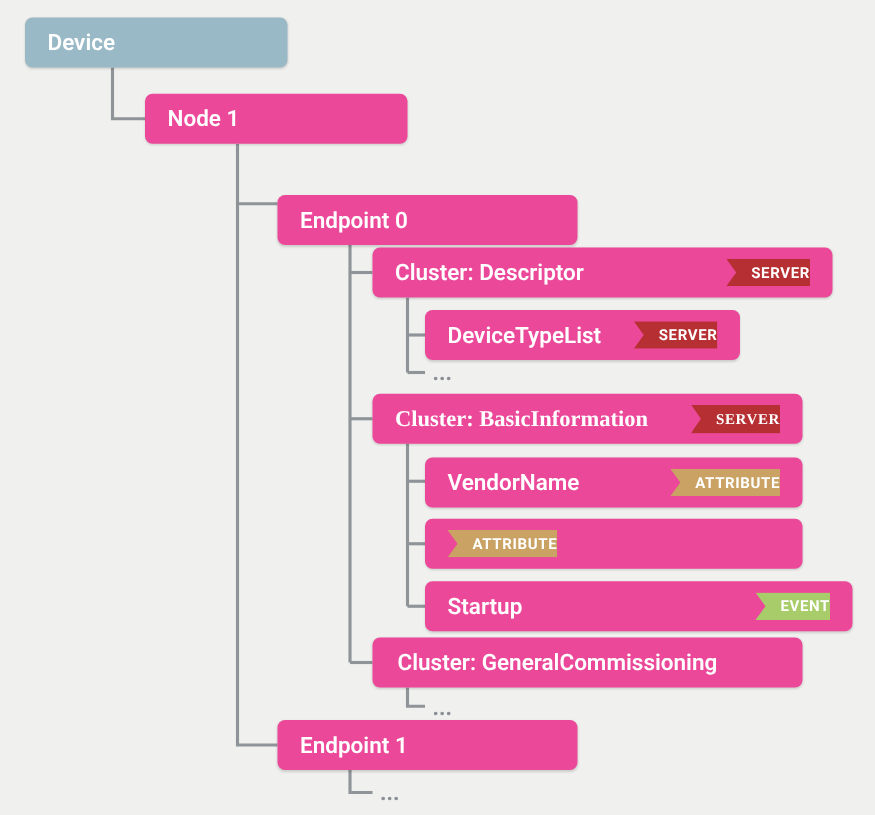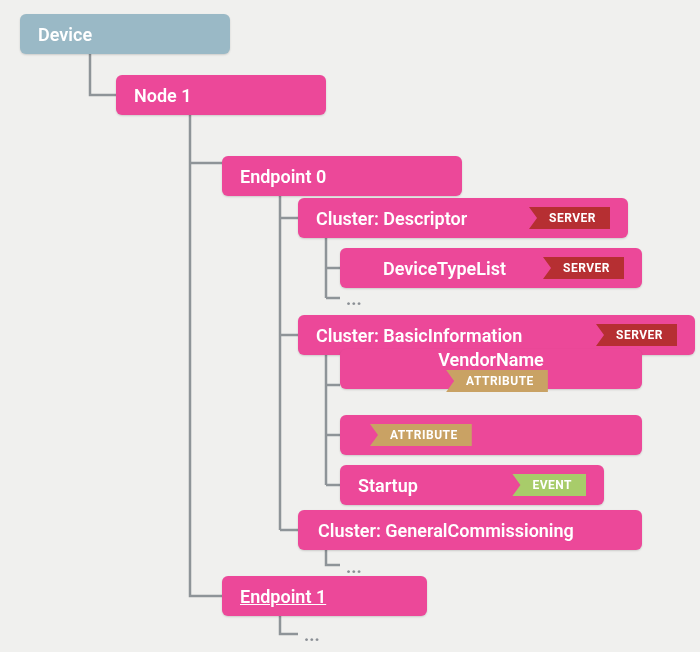--- a/index.html
+++ b/index.html
@@ -33,22 +33,21 @@
   .node.root {
     background: #9ab9c6;
     color: #ffffff;
   }
   .node .label { flex: 1; }
   .badge {
     font-size: 12px;
     font-weight: 700;
     letter-spacing: 0.5px;
     color: #ffffff;
-    padding: 4px 14px 4px 20px;
-    margin-left: 12px;
+    padding: 4px 0 4px 20px;
     clip-path: polygon(8px 50%, 0 0, 100% 0, 100% 100%, 0 100%);
     display: inline-block;
   }
   .badge.server { background: #b62f32; }
   .badge.attribute { background: #c9a264; }
   .badge.event { background: #a8cc6a; text-align: right; }
   .ellipsis {
     position: absolute;
     color: #8a8f95;
     font-size: 18px;
@@ -100,54 +99,54 @@
 </div>
 
 <div class="node" style="left:116px; top:75px; width:210px;">
   <span class="label">Node 1</span>
 </div>
 
 <div class="node" style="left:222px; top:144px; width:240px;margin-top:12px;">
   <span class="label">Endpoint 0</span>
 </div>
 
-<div class="node" style="left:298px; top:198px; width:330px;">
+<div class="node" style="left:298px; top:198px; width:368px;">
   <span class="label">Cluster: Descriptor</span>
   <span class="badge server">SERVER</span>
 </div>
 
-<div class="node" style="left:340px; top:248px; width:302px;text-align:center;">
+<div class="node" style="left:340px; top:248px; width:252px;">
   <span class="label">DeviceTypeList</span>
   <span class="badge server">SERVER</span>
 </div>
 
 <div class="ellipsis" style="left:346px; top:288px;">...</div>
 
-<div class="node" style="left:298px; top:315px; width:397px;">
+<div class="node" style="left:298px; top:315px; width:344px;font-family:Liberation Serif, serif;">
   <span class="label">Cluster: BasicInformation</span>
   <span class="badge server">SERVER</span>
 </div>
 
-<div class="node" style="left:340px; top:349px; width:302px;flex-direction:column;">
+<div class="node" style="left:340px; top:366px; width:302px;">
   <span class="label">VendorName</span>
   <span class="badge attribute">ATTRIBUTE</span>
 </div>
 
 <div class="node" style="left:340px; top:415px; width:302px;">
   <span class="badge attribute">ATTRIBUTE</span>
 </div>
 
-<div class="node" style="left:340px; top:465px; width:264px;">
+<div class="node" style="left:340px; top:465px; width:342px;">
   <span class="label">Startup</span>
   <span class="badge event">EVENT</span>
 </div>
 
 <div class="node" style="left:298px; top:510px; width:344px;padding-left:20px;">
   <span class="label">Cluster: GeneralCommissioning</span>
 </div>
 
 <div class="ellipsis" style="left:346px; top:556px;">...</div>
 
-<div class="node" style="left:222px; top:576px; width:205px;text-decoration:underline;">
+<div class="node" style="left:222px; top:576px; width:240px;">
   <span class="label">Endpoint 1</span>
 </div>
 
 <div class="ellipsis" style="left:304px; top:624px;">...</div>
 
 </body></html>

